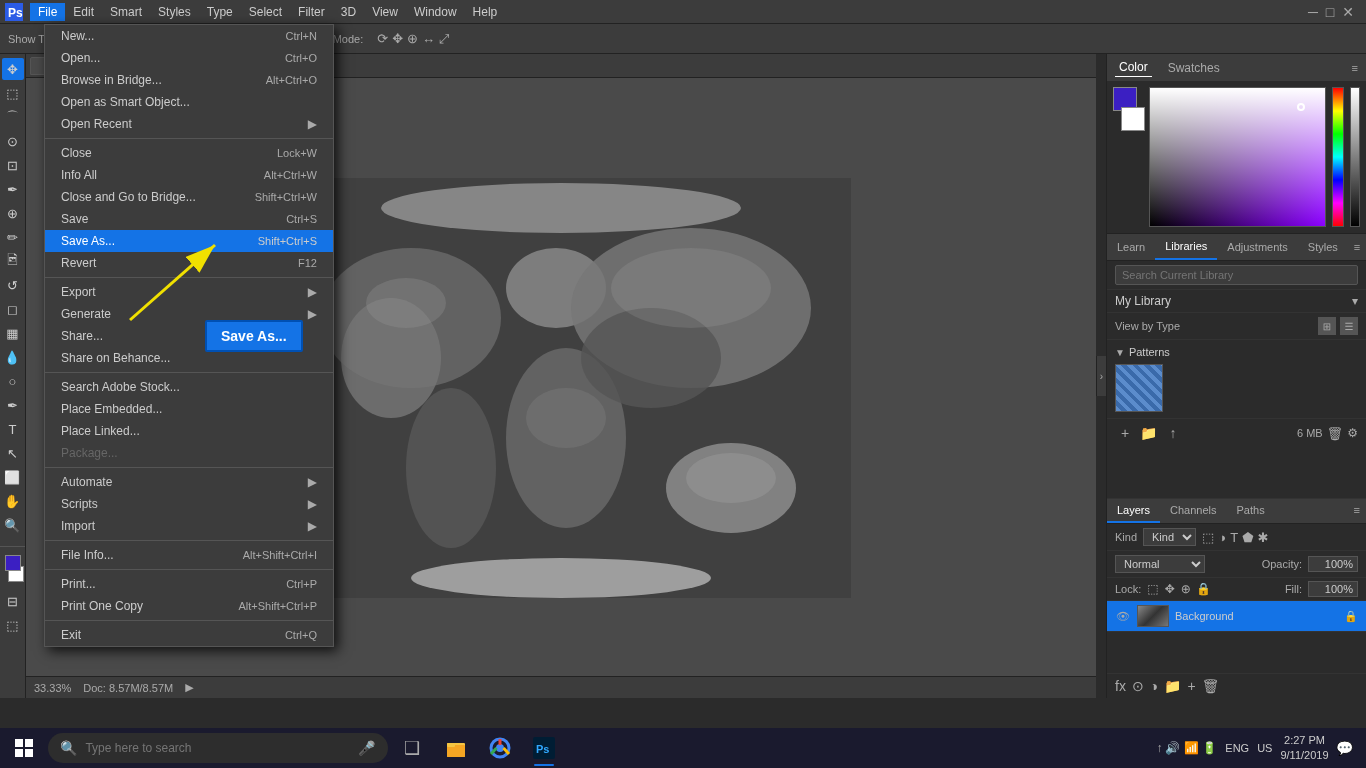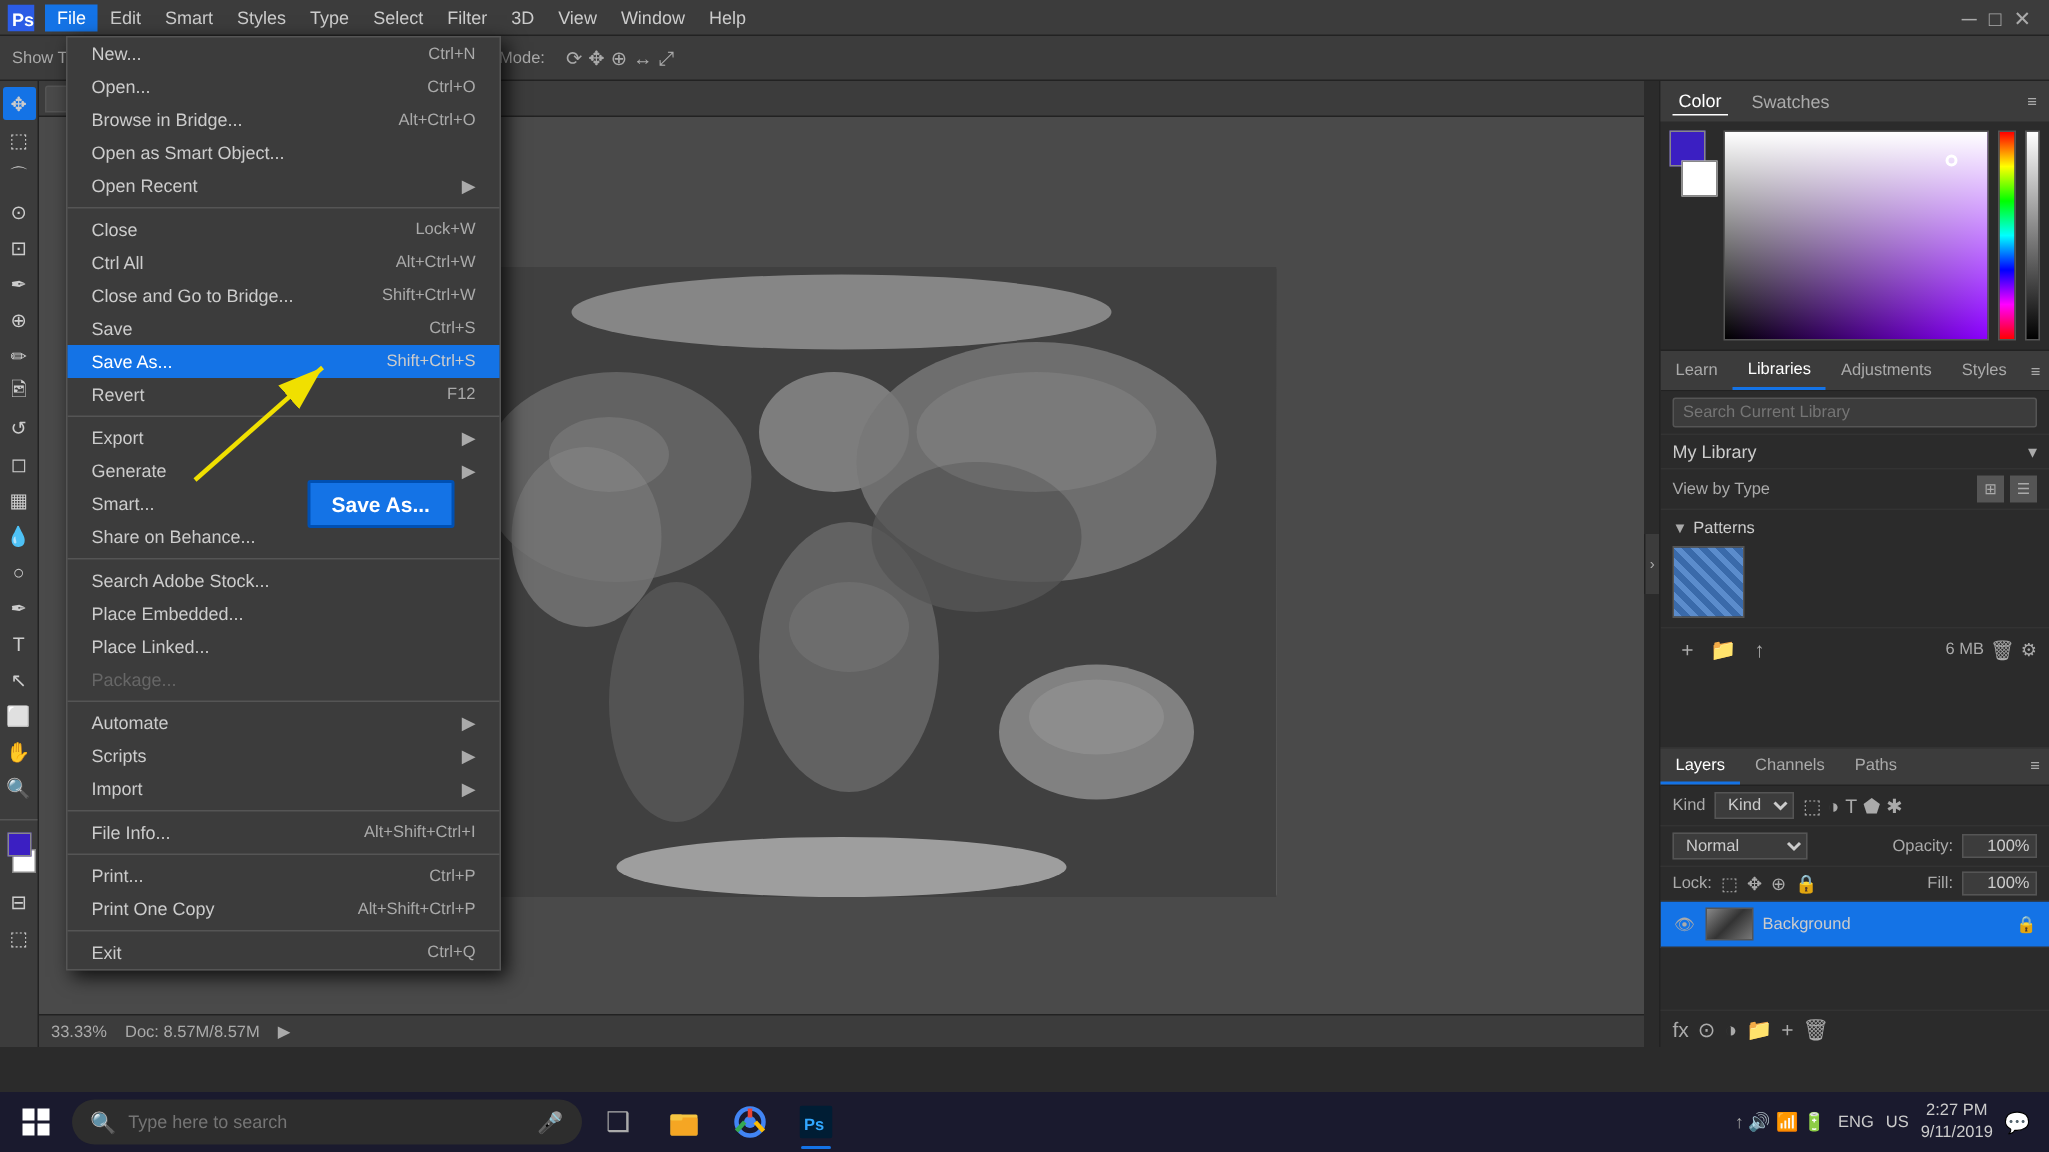--- a/index.html
+++ b/index.html
@@ -395,21 +395,21 @@
   <div class="menu-entry">
       <span>Open Recent</span>
       <span class="arrow">▶</span>
     </div>
   <div class="menu-separator"></div>
   <div class="menu-entry">
       <span>Close</span>
       <span class="shortcut">Lock+W</span>
     </div>
   <div class="menu-entry">
-      <span>Ctrl All</span>
+      <span>Info All</span>
       <span class="shortcut">Alt+Ctrl+W</span>
     </div>
   <div class="menu-entry">
       <span>Close and Go to Bridge...</span>
       <span class="shortcut">Shift+Ctrl+W</span>
     </div>
   <div class="menu-entry">
       <span>Save</span>
       <span class="shortcut">Ctrl+S</span>
     </div>
@@ -424,21 +424,21 @@
   <div class="menu-separator"></div>
   <div class="menu-entry">
       <span>Export</span>
       <span class="arrow">▶</span>
     </div>
   <div class="menu-entry">
       <span>Generate</span>
       <span class="arrow">▶</span>
     </div>
   <div class="menu-entry">
-      <span>Smart...</span>
+      <span>Share...</span>
     </div>
   <div class="menu-entry">
       <span>Share on Behance...</span>
     </div>
   <div class="menu-separator"></div>
   <div class="menu-entry">
       <span>Search Adobe Stock...</span>
     </div>
   <div class="menu-entry">
       <span>Place Embedded...</span>

